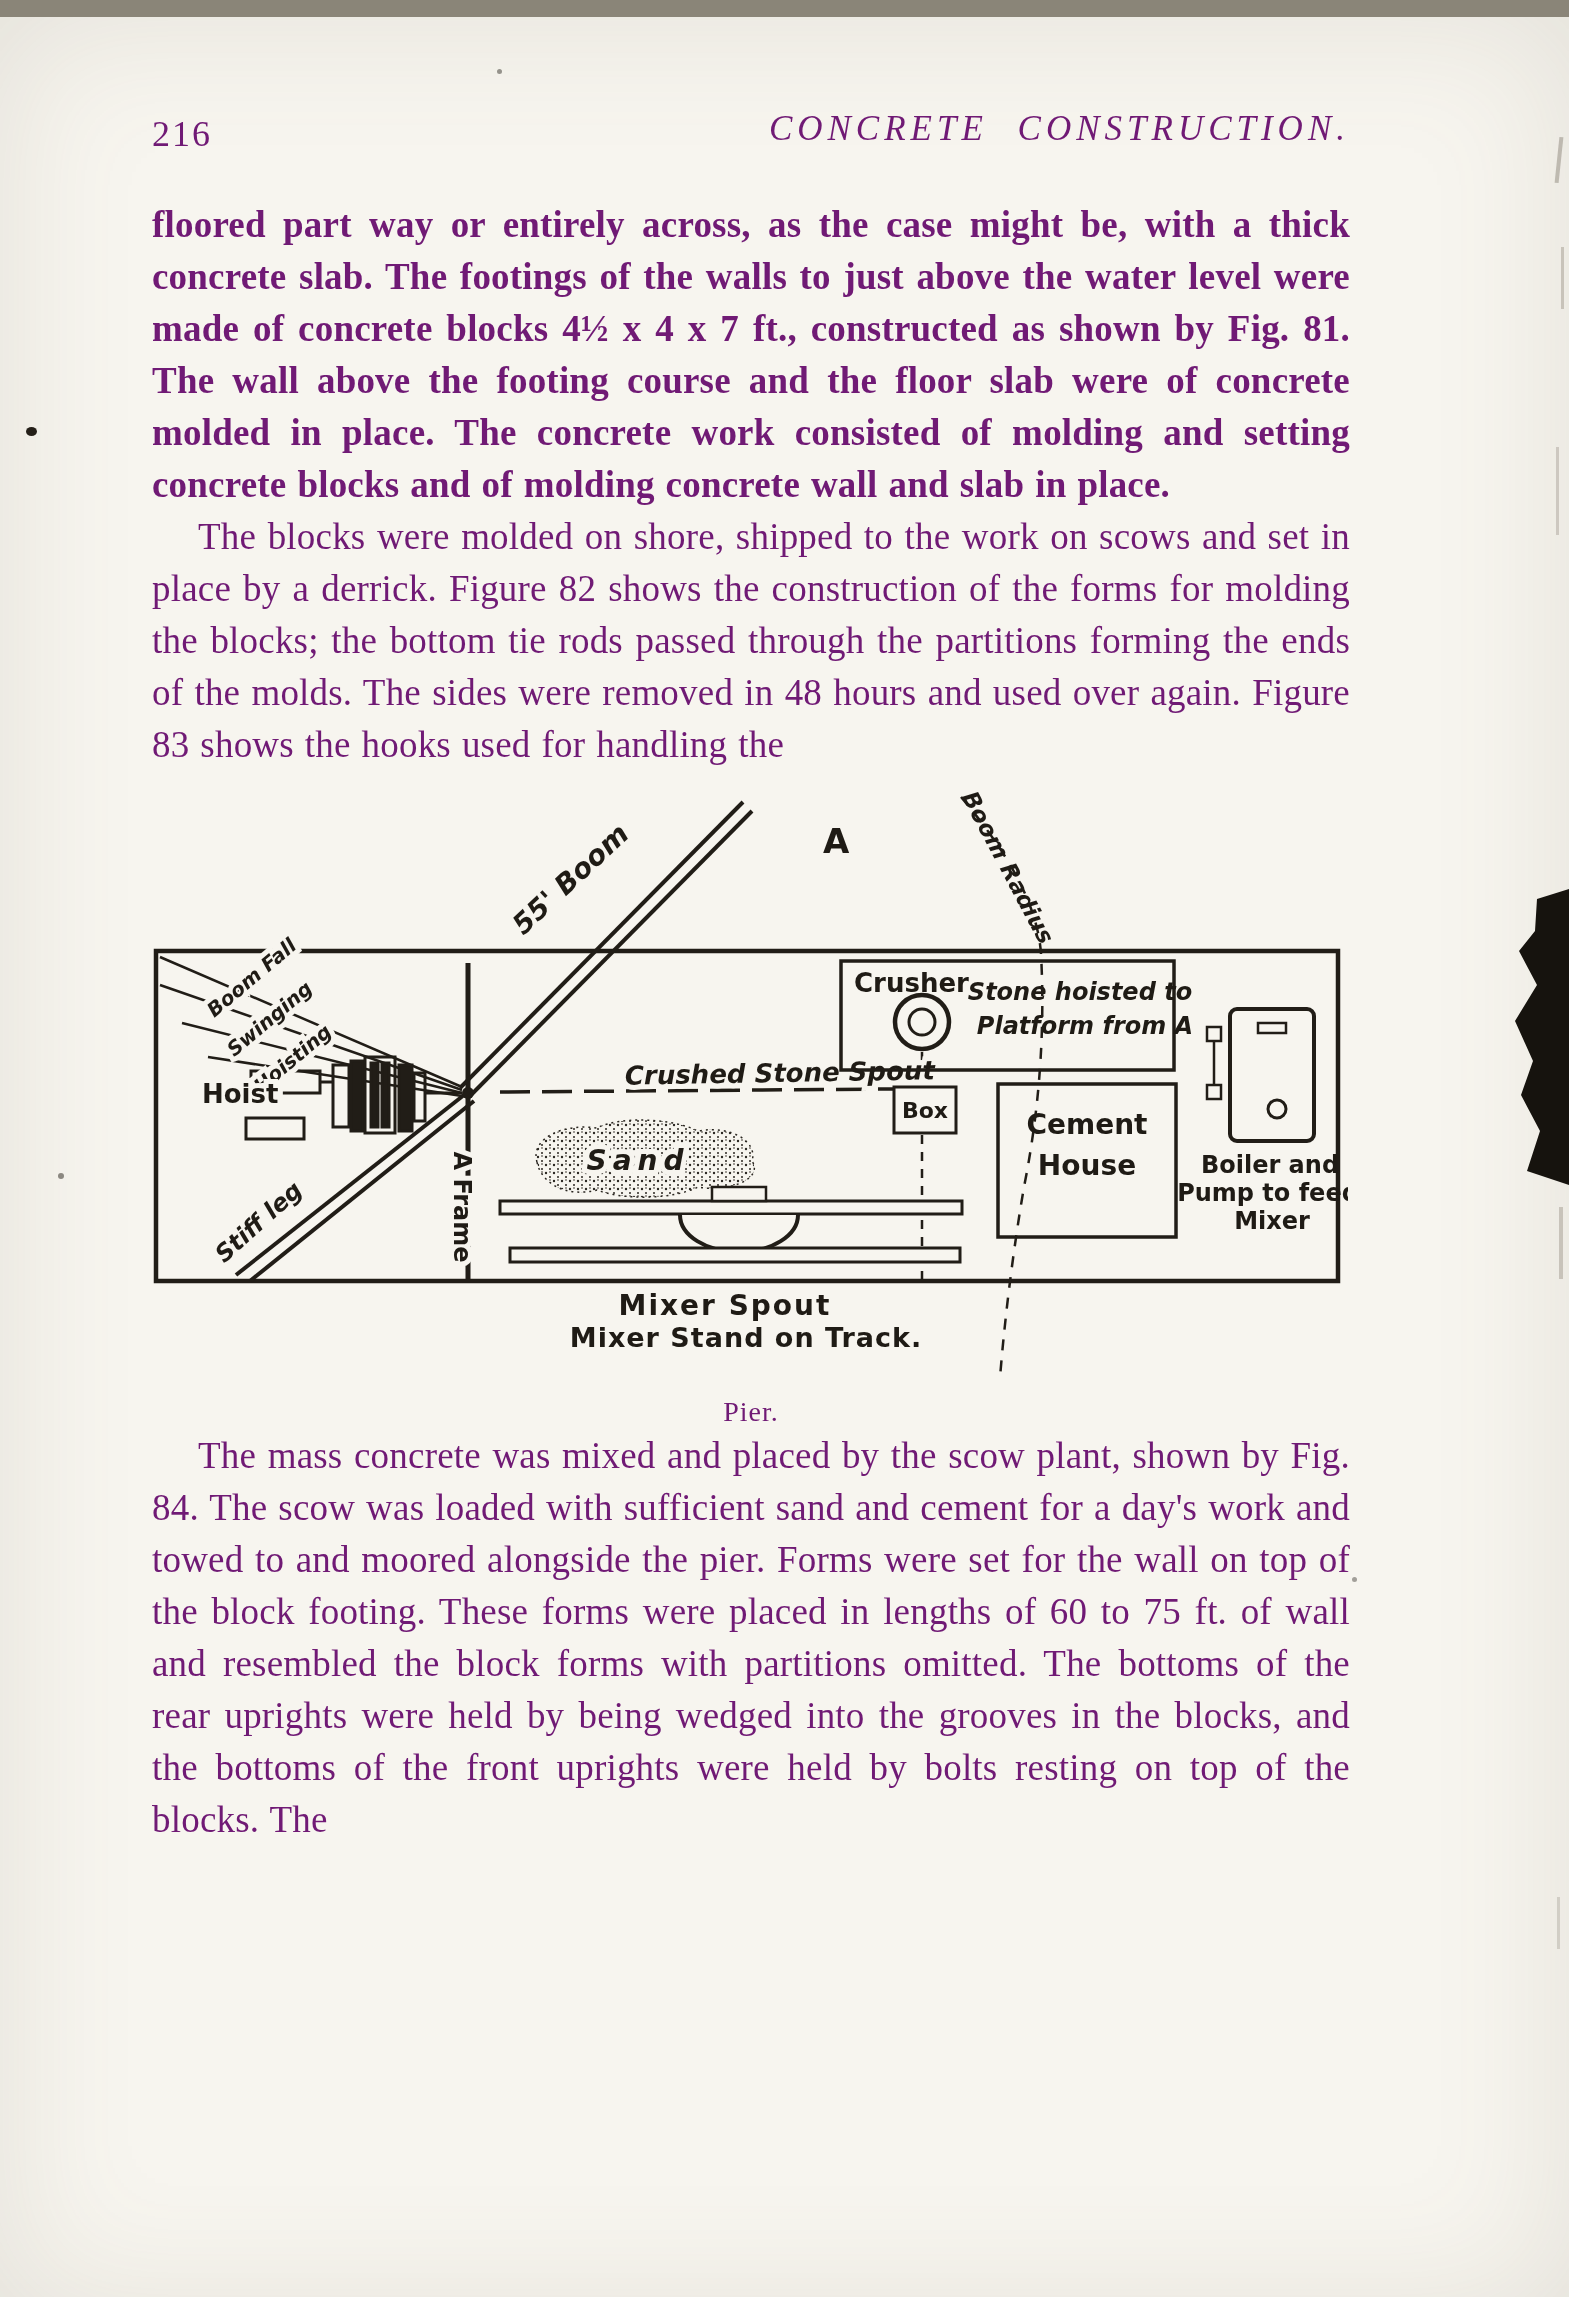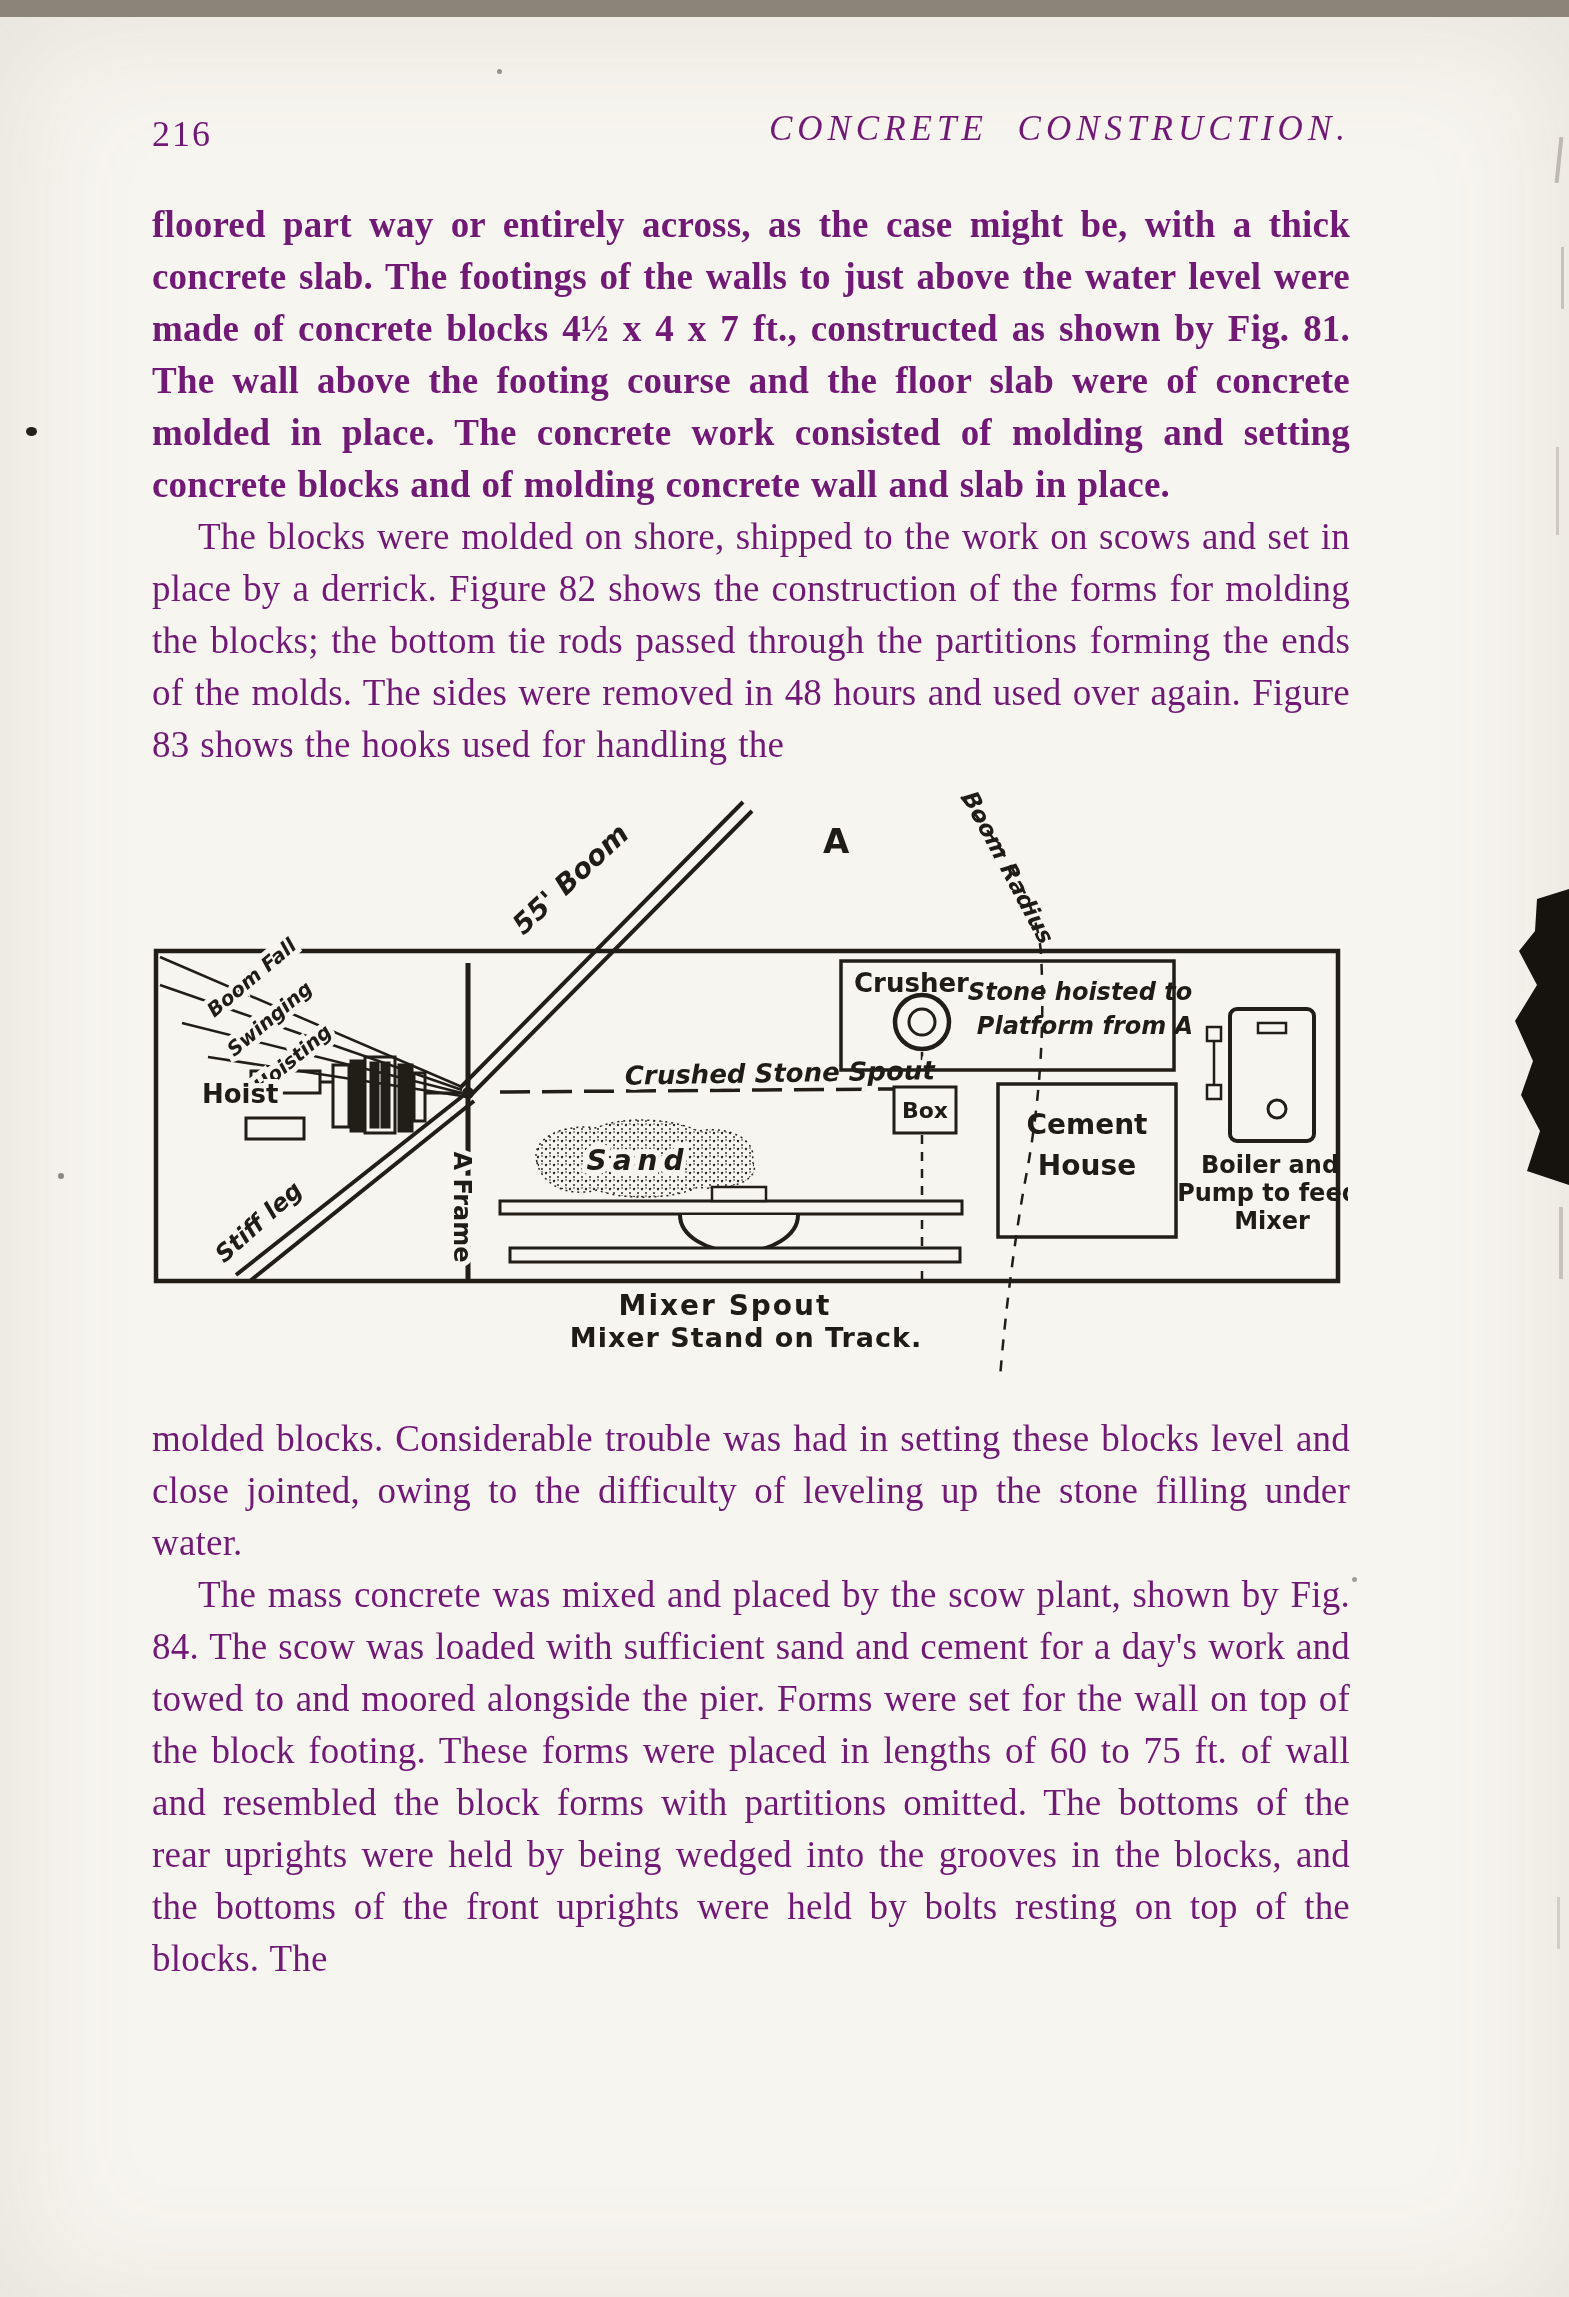--- a/index.html
+++ b/index.html
@@ -160,24 +160,24 @@
         <text class="svgtxt i b halo" font-size="20" text-anchor="middle" transform="translate(145,277) rotate(-40)">Hoisting</text>
         <text x="50" y="316" class="svgtxt b halo" font-size="26">Hoist</text>
         <text class="svgtxt i b halo" font-size="24" text-anchor="middle" transform="translate(112,441) rotate(-42)">Stiff leg</text>
         <text class="svgtxt b halo" font-size="24" text-anchor="middle" transform="translate(302,420) rotate(90)">A Frame</text>
 
         <text x="573" y="528" class="svgtxt b" font-size="28" text-anchor="middle" letter-spacing="2">Mixer Spout</text>
         <text x="594" y="560" class="svgtxt b" font-size="27" text-anchor="middle" letter-spacing="1">Mixer Stand on Track.</text>
       </svg>
 
       <div class="caption">
+        <div>Pier.</div>
       </div>
     </div>
 
-    <p class="body after-fig">molded blocks.  Considerable trouble was had in setting these blocks level and close jointed, owing to the difficulty of leveling up the stone filling under water.</p>
     <p class="body indent">The mass concrete was mixed and placed by the scow plant, shown by Fig. 84.  The scow was loaded with sufficient sand and cement for a day's work and towed to and moored alongside the pier.  Forms were set for the wall on top of the block footing.  These forms were placed in lengths of 60 to 75 ft. of wall and resembled the block forms with partitions omitted. The bottoms of the rear uprights were held by being wedged into the grooves in the blocks, and the bottoms of the front uprights were held by bolts resting on top of the blocks.  The</p>
 
   </div>
 
   <svg class="edgeblob" width="62" height="300">
     <path d="M62,0 L30,10 L28,42 L12,62 L30,96 L8,132 L26,172 L14,206 L33,242 L20,282 L62,296 Z" fill="#16130e"></path>
   </svg>
   <div class="speck" style="left:26px; top:410px; width:11px; height:9px;"></div>
   <div class="speck" style="left:58px; top:1156px; width:6px; height:6px; opacity:.5;"></div>
   <div class="speck" style="left:497px; top:52px; width:5px; height:5px; opacity:.45;"></div>

